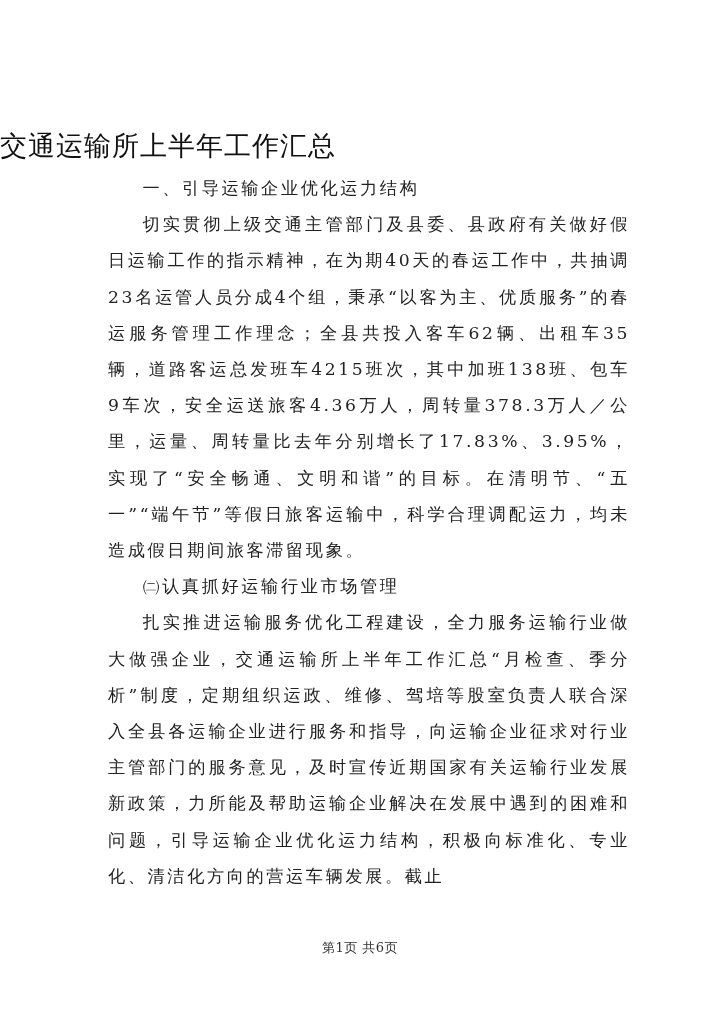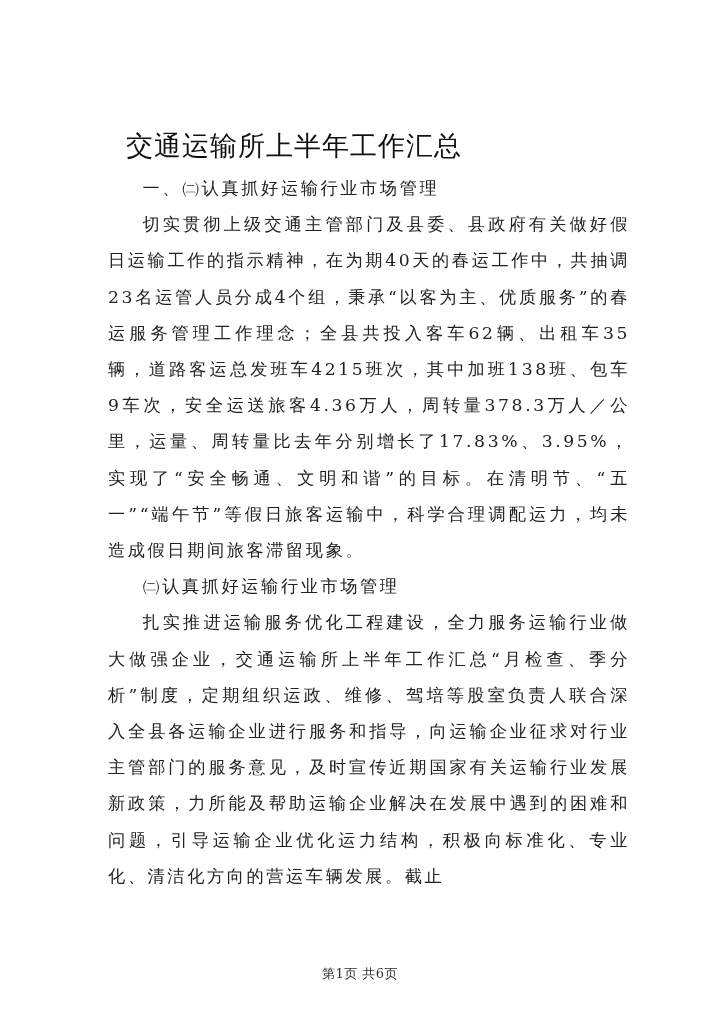--- a/index.html
+++ b/index.html
@@ -20,21 +20,20 @@
       left: 0; top: 0;
       width: 720px;
       height: 1018px;
       background: #fff;
     }
     .title {
       position: absolute;
       left: 0;
       width: 588px;
       top: 128px;
-      text-align: center;
       font-family: Liberation Sans, sans-serif;
       font-size: 27px;
       letter-spacing: 1px;
       color: #111;
       margin: 0;
       font-weight: normal;
     }
     .body-text {
       position: absolute;
       left: 108px;
@@ -53,30 +52,29 @@
     }
     .footer {
       position: absolute;
       top: 939px;
       left: 0;
       width: 720px;
       text-align: center;
       font-size: 13px;
       color: #333;
       letter-spacing: 0.5px;
-      margin-top: 26px;
     }
   </style>
 </head>
 <body>
 
 <div class="page">
   <h1 class="title">交通运输所上半年工作汇总</h1>
 
   <div class="body-text">
-    <p>一、㈡认真抓好运输行业市场管理</p>
+    <p>一、引导运输企业优化运力结构</p>
     <p>切实贯彻上级交通主管部门及县委、县政府有关做好假日运输工作的指示精神，在为期40天的春运工作中，共抽调23名运管人员分成4个组，秉承“以客为主、优质服务”的春运服务管理工作理念；全县共投入客车62辆、出租车35辆，道路客运总发班车4215班次，其中加班138班、包车9车次，安全运送旅客4.36万人，周转量378.3万人／公里，运量、周转量比去年分别增长了17.83%、3.95%，实现了“安全畅通、文明和谐”的目标。在清明节、“五一”“端午节”等假日旅客运输中，科学合理调配运力，均未造成假日期间旅客滞留现象。</p>
     <p>㈡认真抓好运输行业市场管理</p>
     <p>扎实推进运输服务优化工程建设，全力服务运输行业做大做强企业，交通运输所上半年工作汇总“月检查、季分析”制度，定期组织运政、维修、驾培等股室负责人联合深入全县各运输企业进行服务和指导，向运输企业征求对行业主管部门的服务意见，及时宣传近期国家有关运输行业发展新政策，力所能及帮助运输企业解决在发展中遇到的困难和问题，引导运输企业优化运力结构，积极向标准化、专业化、清洁化方向的营运车辆发展。截止</p>
   </div>
 
   <div class="footer">第1页 共6页</div>
 </div>
 
 </body></html>

